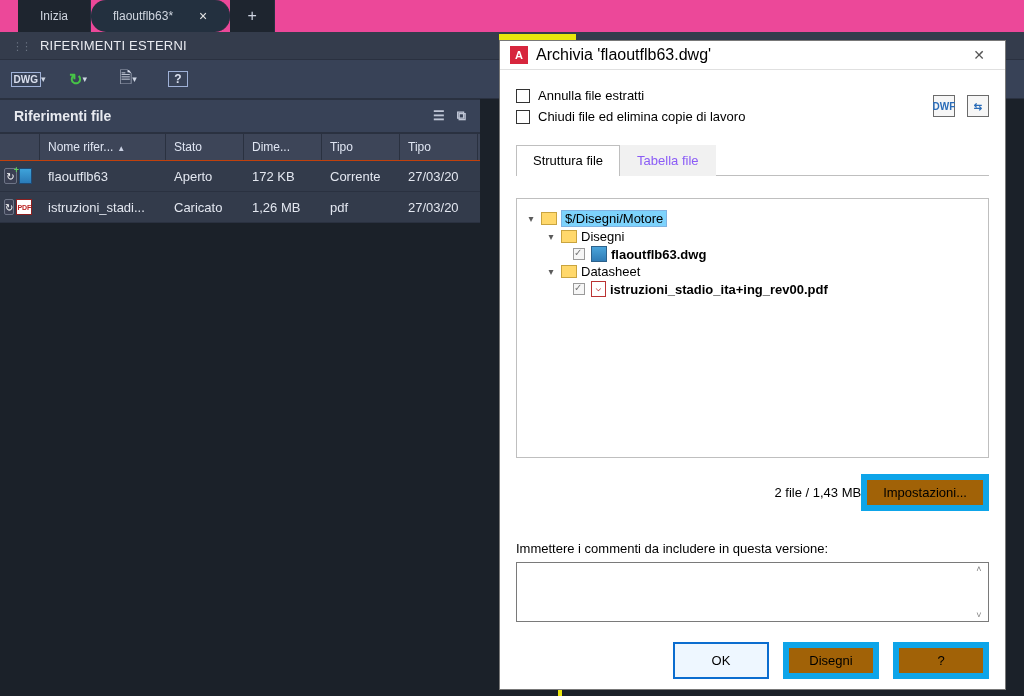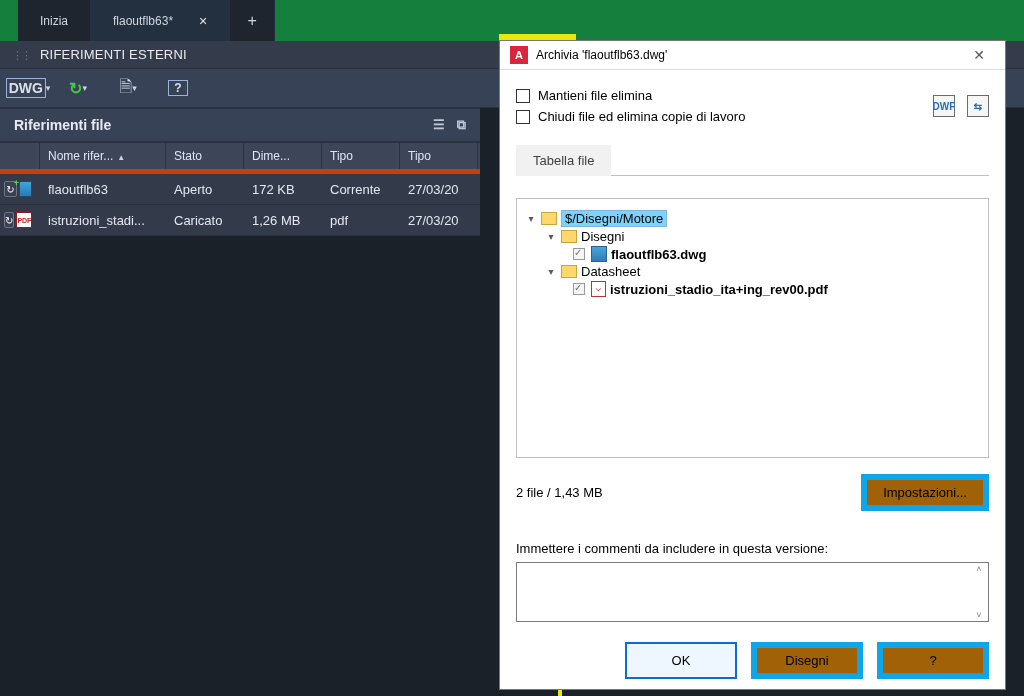--- a/index.html
+++ b/index.html
@@ -1,37 +1,37 @@
 <!DOCTYPE html>
 <html><head>
 <meta charset="utf-8">
 <style>
 * { box-sizing: border-box; margin: 0; padding: 0; font-family: "Segoe UI", Tahoma, sans-serif; }
 body { width: 1024px; height: 696px; background: #1b2129; overflow: hidden; position: relative; }
 
 
-.app-tabs { height: 41px; display: flex; align-items: stretch; background: #15803d; padding-left: 18px; }
+.app-tabs { height: 32px; display: flex; align-items: stretch; background: #ec4899; padding-left: 18px; }
 .app-tab { display: flex; align-items: center; padding: 0 22px; font-size: 12px; color: #d0d6e0; border-right: 1px solid #273040; background: #1e252f; position: relative; }
-.app-tab.active { background: #23303f; }
+.app-tab.active { background: #23303f; border-radius: 15px; }
 .app-tab-close { margin-left: 26px; font-size: 14px; color: #e6e6e6; }
 .app-tab.new { width: 36px; justify-content: center; color: #cfd5e2; font-size: 16px; }
 
 .panel1 { background: #343c4c; padding: 6px 12px; color: #e8eaf0; font-size: 13px; letter-spacing: .2px; display: flex; align-items: center; gap: 6px; }
 .drag-dots::before { content: "⋮⋮"; letter-spacing: -2px; color: #6b7484; font-size: 11px; margin-right: 4px; }
 
 .toolbar1 { background: #384257; height: 40px; display: flex; align-items: center; gap: 22px; padding: 0 14px; border-top: 1px solid #2a3140; border-bottom: 1px solid #2a3140; }
 .tool-btn { width: 28px; height: 28px; display:flex; align-items:center; justify-content:center; font-size:16px; color:#dbe0ee; }
 .carets::after{ content:" ▾"; font-size:9px; color:#cfd6e4; }
 
 .panel2-head { background: #384257; color: #e8eaf0; font-size: 14px; font-weight: 600; padding: 8px 14px; display:flex; align-items:center; justify-content:space-between; border-top:1px solid #2a3140; border-bottom:1px solid #2a3140;}
 .panel2-head .icons{ display:flex; gap:12px; font-size:13px; color:#bfc6d6; }
 
 
 .ftable { width: 480px; font-size: 13px; color: #e3e7f0; }
-.fhead { display:flex; background:#3d4558; border-top:1px solid #2a3140; border-bottom:5px solid #c2410c; }
+.fhead { display:flex; background:#3d4558; border-top:1px solid #2a3140; border-bottom:1px solid #c2410c; }
 .fhead .c{ padding:6px 8px; font-size:12px; color:#dfe5f2; border-right:1px solid #2a3140; }
 .frow { display:flex; align-items:center; padding:3px 0; border-bottom:1px solid #2a3140; background:#333b4b; }
 .frow .c{ padding:4px 8px; font-size:13px; }
 .c.ic{ width:40px; display:flex; gap:2px; padding-left:4px; }
 .c.nm{ width:126px; overflow:hidden; text-overflow:ellipsis; white-space:nowrap; }
 .c.st{ width:78px; }
 .c.sz{ width:78px; }
 .c.tp{ width:78px; }
 .c.dt{ width:78px; overflow:hidden; white-space:nowrap; }
 .sort-tri{ font-size:8px; margin-left:4px; color:#cbd2e4; }
@@ -43,52 +43,52 @@
 .pdfic{ width:16px; height:16px; background:#fff; border:1px solid #8e1f1f; display:inline-flex; align-items:center; justify-content:center; color:#b22; font-size:7px; font-weight:bold; }
 
 
 .ysep{ position:absolute; left:499px; top:34px; width:77px; height:6px; background:#e9e60c; }
 .ysep2{ position:absolute; left:558px; bottom:0; width:4px; height:6px; background:#e9e60c; }
 
 
 .modal{ position:absolute; left:499px; top:40px; width:507px; height:650px; background:#fff; border:1px solid #787878; display:flex; flex-direction:column; font-size:13px; color:#000; }
 .m-title{ height:30px; display:flex; align-items:center; padding:0 10px; gap:8px; border-bottom:1px solid #e0e0e0; }
 .m-title .aicon{ width:18px; height:18px; background:#d7263d; color:#fff; font-weight:bold; font-size:11px; display:flex; align-items:center; justify-content:center; }
-.m-title .t{ flex:1; font-size:12px; }
+.m-title .t{ flex:1; font-size:16px; }
 .m-title .x{ width:32px; text-align:center; font-size:14px; color:#555; }
 .m-body{ padding:18px 16px 10px; flex:1; display:flex; flex-direction:column; }
 .chk-row{ display:flex; align-items:center; gap:8px; font-size:13px; margin-bottom:6px; }
 .chk{ width:14px; height:14px; border:1px solid #333; background:#fff; }
 .rt-icons{ position:absolute; right:16px; top:54px; display:flex; gap:12px;justify-content:flex-end; }
 .rt-icons .ric{ width:22px; height:22px; border:1px solid #6b6b6b; display:flex; align-items:center; justify-content:center; font-size:10px; color:#2a6cb8; font-weight:bold; background:#f6f6f6}
 
 .tabs{ margin-top:14px; display:flex; gap:0; border-bottom:1px solid #bfbfbf; }
 .tab{ padding:7px 16px; font-size:13px; border:1px solid #bfbfbf; border-bottom:none; background:#f1f1f1; position:relative; top:1px; }
 .tab.active{ background:#fff; font-weight:normal; }
-.tab:not(.active){ border:1px solid transparent; color:#404040; }
+.tab:not(.active){ border:1px solid transparent; color:#8b5cf6; }
 
 .treepane{ border:1px solid #bfbfbf; height:260px; margin-top:22px; padding:10px 8px; overflow:auto; font-size:13px; }
 .tnode{ display:flex; align-items:center; gap:4px; padding:1px 0; white-space:nowrap; }
 .caret{ font-size:10px; color:#5b5b5b; display:inline-block; width:12px; text-align:center; }
 .fold{ width:16px; height:13px; background:#ffd86b; border:1px solid #c9a43f; display:inline-block; }
 .dwgfile{ width:16px; height:16px; background:linear-gradient(#4aa4da,#2f7cb6); border:1px solid #2c618b; display:inline-block; }
 .pdffile{ width:15px; height:16px; background:#fff; border:1px solid #b33; display:inline-flex; align-items:center; justify-content:center; color:#b22; font-size:7px; font-weight:bold; }
 .chkon{ width:12px; height:12px; border:1px solid #9a9a9a; background:#f6f6f6; margin-right:2px; position:relative; }
 .chkon::after{ content:"✓"; font-size:10px; color:#777; position:absolute; top:-2px; left:0; }
 .sel{ background:#7dd3fc; border:1px solid #7fb3e2; padding:0 3px; }
 .bold{ font-weight:bold; }
 
-.summary-row{ display:flex; justify-content:space-between; align-items:center; margin-top:16px; font-size:13px; }
+.summary-row{ display:flex; justify-content:flex-end; align-items:center; margin-top:16px; font-size:13px; }
 .btn{ background:#a16207; border:6px solid #0ea5e9; padding:5px 16px; font-size:13px; }
 
 .comments-label{ margin-top:30px; font-size:13px; }
 .comments-box{ border:1px solid #7a7a7a; height:60px; margin-top:6px; position:relative; }
 .comments-box .sc{ position:absolute; right:2px; width:14px; font-size:9px; color:#7e7e7e; display:flex; flex-direction:column; justify-content:space-between; height:100%; padding:1px 0; align-items:center;}
 .ft-btns{ display:flex; gap:14px; justify-content:flex-end; margin-top:20px; }
-.ft-btns .btn{ width:112px; text-align:center; }
+.ft-btns .btn{ width:96px; text-align:center; }
 .ft-btns .btn.ok{ border:2px solid #0b6dcf; background:#eef7ff; }
 </style>
 </head>
 <body>
 
 <div class="app-tabs">
   <div class="app-tab">
       <span>Inizia</span>
     </div>
   <div class="app-tab active">
@@ -100,21 +100,21 @@
     </div>
 </div>
 
 <div class="panel1">
   <span class="drag-dots"></span>
   <span>RIFERIMENTI ESTERNI</span>
 </div>
 
 <div class="toolbar1">
   <div class="tool-btn carets">
-      <span style="font-size:14px;font-weight:bold;border:1px solid #9fb1d7;padding:1px 2px">DWG</span>
+      <span style="font-size:10px;font-weight:bold;border:1px solid #9fb1d7;padding:1px 2px">DWG</span>
     </div>
   <div class="tool-btn carets">
       <span style="color:#47c447;font-weight:bold">↻</span>
     </div>
   <div class="tool-btn carets">
       <span>🗎</span>
     </div>
   <div class="tool-btn">
       <span style="border:1px solid #9fb1d7;padding:0 5px;font-size:12px;font-weight:bold">?</span>
     </div>
@@ -172,28 +172,29 @@
   </div>
 
   <div class="m-body">
     <div class="rt-icons">
       <div class="ric">DWF</div>
       <div class="ric">⇆</div>
     </div>
 
     <label class="chk-row">
       <span class="chk"></span>
-      <span>Mantieni file elimina</span>
+      <span>Annulla file estratti</span>
     </label>
     <label class="chk-row">
       <span class="chk"></span>
       <span>Chiudi file ed elimina copie di lavoro</span>
     </label>
 
     <div class="tabs">
+      <div class="tab active">Struttura file</div>
       <div class="tab">Tabella file</div>
     </div>
 
     <div class="treepane">
       <div class="tnode" style="margin-left:0">
           <span class="caret">▾</span>
           <span class="fold"></span> 
           <span class="sel">$/Disegni/Motore</span>
         </div>
       <div class="tnode" style="margin-left:20px">

